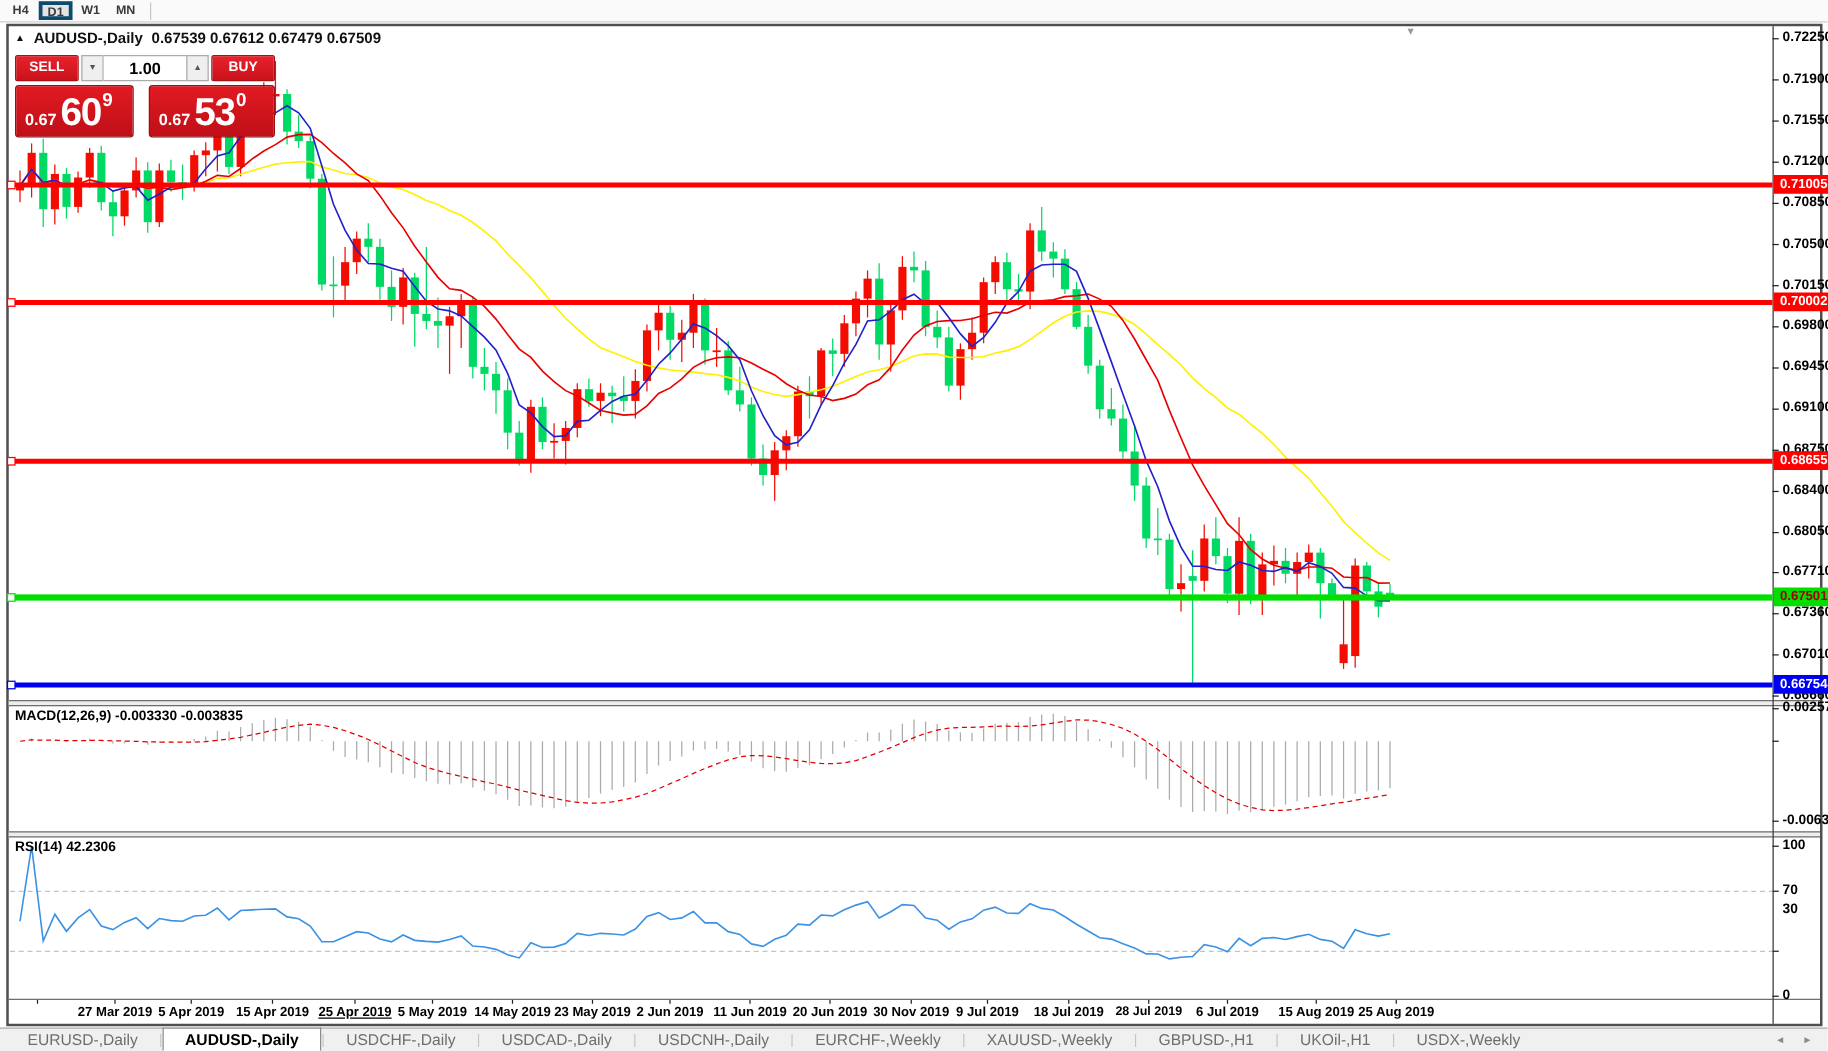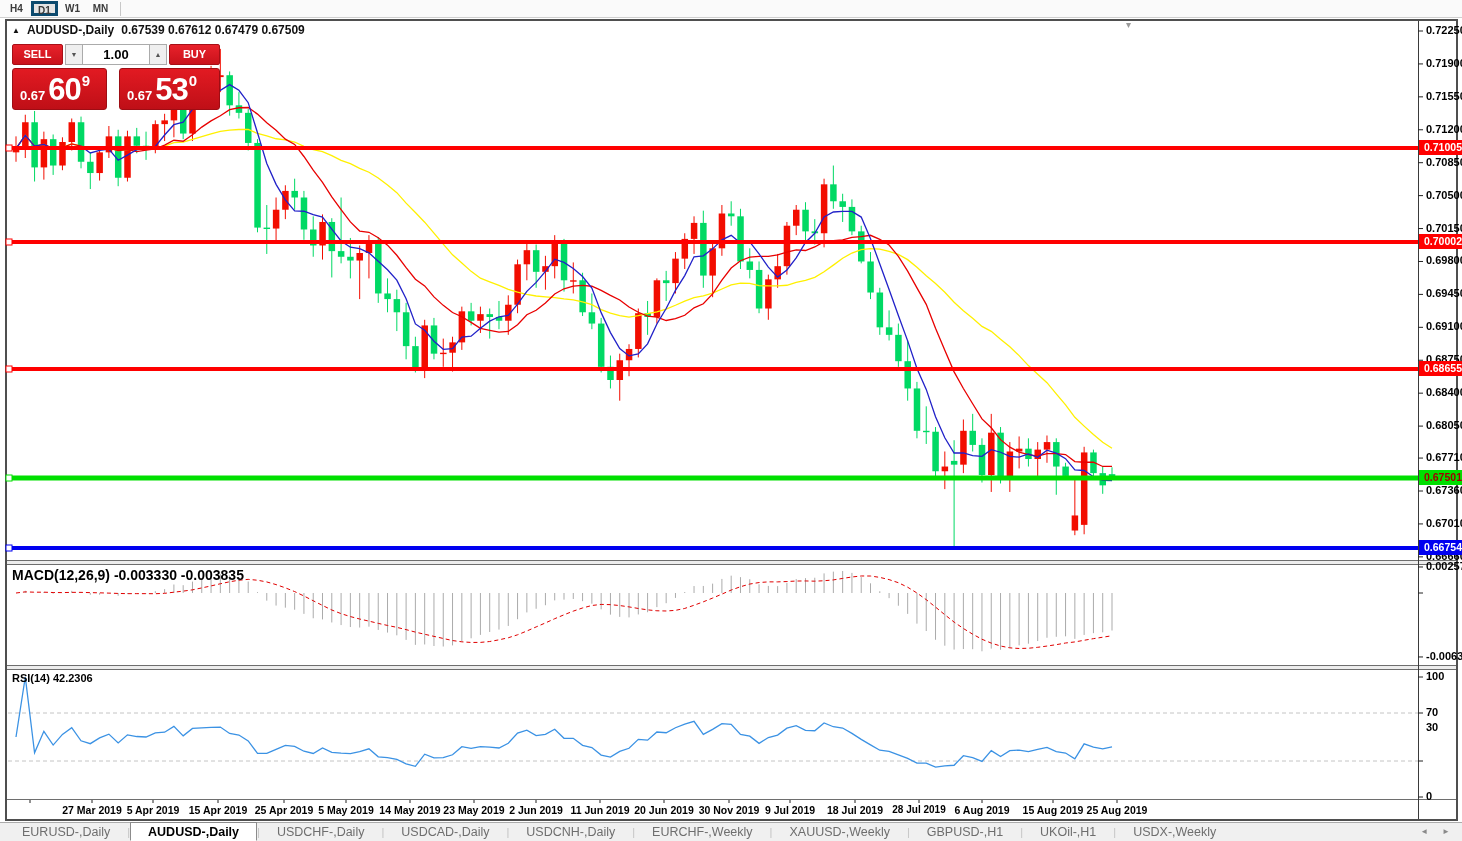--- a/index.html
+++ b/index.html
@@ -18,21 +18,21 @@
   #rsi-bottom { position:absolute; left:7px; top:799px; width:1449px; height:1px; background:#6E6E6E; z-index:2; }
   #axis-divider { position:absolute; left:1418px; top:21px; width:1px; height:798px; background:#3A3A3A; z-index:2; }
   #chart-svg { position:absolute; left:0; top:0; z-index:3; }
   #labels { position:absolute; left:0; top:0; width:1462px; height:841px; z-index:4; pointer-events:none; }
   #labels div { position:absolute; font-size:11px; font-weight:700; color:#000; white-space:nowrap; }
   .badge { text-align:center; font-size:10.5px !important; }
   #chart-title { position:absolute; left:12px; top:23px; font-size:12px; font-weight:700; color:#111;
     z-index:5; display:flex; gap:7px; align-items:center; }
   #chart-title .tri { font-size:8px; }
   #shift-marker { position:absolute; left:1126px; top:19px; font-size:10px; color:#9A9A9A; z-index:5; }
-  #pane-label-macd { position:absolute; left:12px; top:567px; font-size:14px; font-weight:700; z-index:5;text-align:center; }
+  #pane-label-macd { position:absolute; left:12px; top:567px; font-size:11px; font-weight:700; z-index:5;text-align:center; }
   #pane-label-rsi  { position:absolute; left:12px; top:672px; font-size:11px; font-weight:700; z-index:5; }
   #trade-panel { position:absolute; left:12px; top:44px; width:208px; height:66px; z-index:6; }
   #tp-row1 { position:absolute; left:0; top:0; width:208px; height:21px; display:flex; }
   .tp-btn { width:51px; height:21px; background:linear-gradient(#E8222B,#C9121B); border:1px solid #A80F16;
     border-radius:2px; color:#fff; font-size:11px; font-weight:700; text-align:center; line-height:19px; }
   .spin { width:18px; height:21px; background:#EFEFEF; border:1px solid #ABABAB; color:#555;
     font-size:7px; text-align:center; line-height:19px; }
   #vol { width:66px; height:21px; background:#fff; border-top:1px solid #ABABAB; border-bottom:1px solid #ABABAB;
     font-size:13px; font-weight:700; text-align:center; line-height:19px; }
   .gap2 { width:2px; }
@@ -516,32 +516,32 @@
     <div style="left: 1426px; top: 586px; padding-left: 44px;">0.00</div>
     <div style="left: 1426px; top: 649.969px;">-0.006326</div>
     <div style="left: 1426px; top: 670px;">100</div>
     <div style="left: 1426px; top: 706px;">70</div>
     <div style="left: 1426px; top: 721px;">30</div>
     <div style="left: 1426px; top: 790px;">0</div>
     <div style="left: 30px; top: 844px; transform: translateX(-50%); font-size: 10.5px;">18 Mar 2019</div>
     <div style="left: 92px; top: 804px; transform: translateX(-50%); font-size: 10.5px;">27 Mar 2019</div>
     <div style="left: 153px; top: 804px; transform: translateX(-50%); font-size: 10.5px;">5 Apr 2019</div>
     <div style="left: 218px; top: 804px; transform: translateX(-50%); font-size: 10.5px;">15 Apr 2019</div>
-    <div style="left: 284px; top: 804px; transform: translateX(-50%); font-size: 10.5px;">25 Apr 2019</div>
+    <div style="left: 284px; top: 804px; transform: translateX(-50%); font-size: 10.5px; text-decoration: underline;">25 Apr 2019</div>
     <div style="left: 346px; top: 804px; transform: translateX(-50%); font-size: 10.5px;">5 May 2019</div>
     <div style="left: 410px; top: 804px; transform: translateX(-50%); font-size: 10.5px;">14 May 2019</div>
     <div style="left: 474px; top: 804px; transform: translateX(-50%); font-size: 10.5px;">23 May 2019</div>
     <div style="left: 536px; top: 804px; transform: translateX(-50%); font-size: 10.5px;">2 Jun 2019</div>
     <div style="left: 600px; top: 804px; transform: translateX(-50%); font-size: 10.5px;">11 Jun 2019</div>
     <div style="left: 664px; top: 804px; transform: translateX(-50%); font-size: 10.5px;">20 Jun 2019</div>
     <div style="left: 729px; top: 804px; transform: translateX(-50%); font-size: 10.5px;">30 Nov 2019</div>
     <div style="left: 790px; top: 804px; transform: translateX(-50%); font-size: 10.5px;">9 Jul 2019</div>
     <div style="left: 855px; top: 804px; transform: translateX(-50%); font-size: 10.5px;">18 Jul 2019</div>
     <div style="left: 919px; top: 804px; transform: translateX(-50%); font-size: 10px; text-align: right;">28 Jul 2019</div>
-    <div style="left: 982px; top: 804px; transform: translateX(-50%); font-size: 10.5px;">6 Aug 2019</div>
+    <div style="left: 982px; top: 804px; transform: translateX(-50%); font-size: 10.5px;">6 Jul 2019</div>
     <div style="left: 1053px; top: 804px; transform: translateX(-50%); font-size: 10.5px;">15 Aug 2019</div>
     <div style="left: 1117px; top: 804px; transform: translateX(-50%); font-size: 10.5px;">25 Aug 2019</div>
   </div>
 
 <div id="chart-title">
   <span class="tri">▲</span>
   <span>AUDUSD-,Daily</span>
   <span>0.67539 0.67612 0.67479 0.67509</span>
 </div>
 <div id="shift-marker">▾</div>

